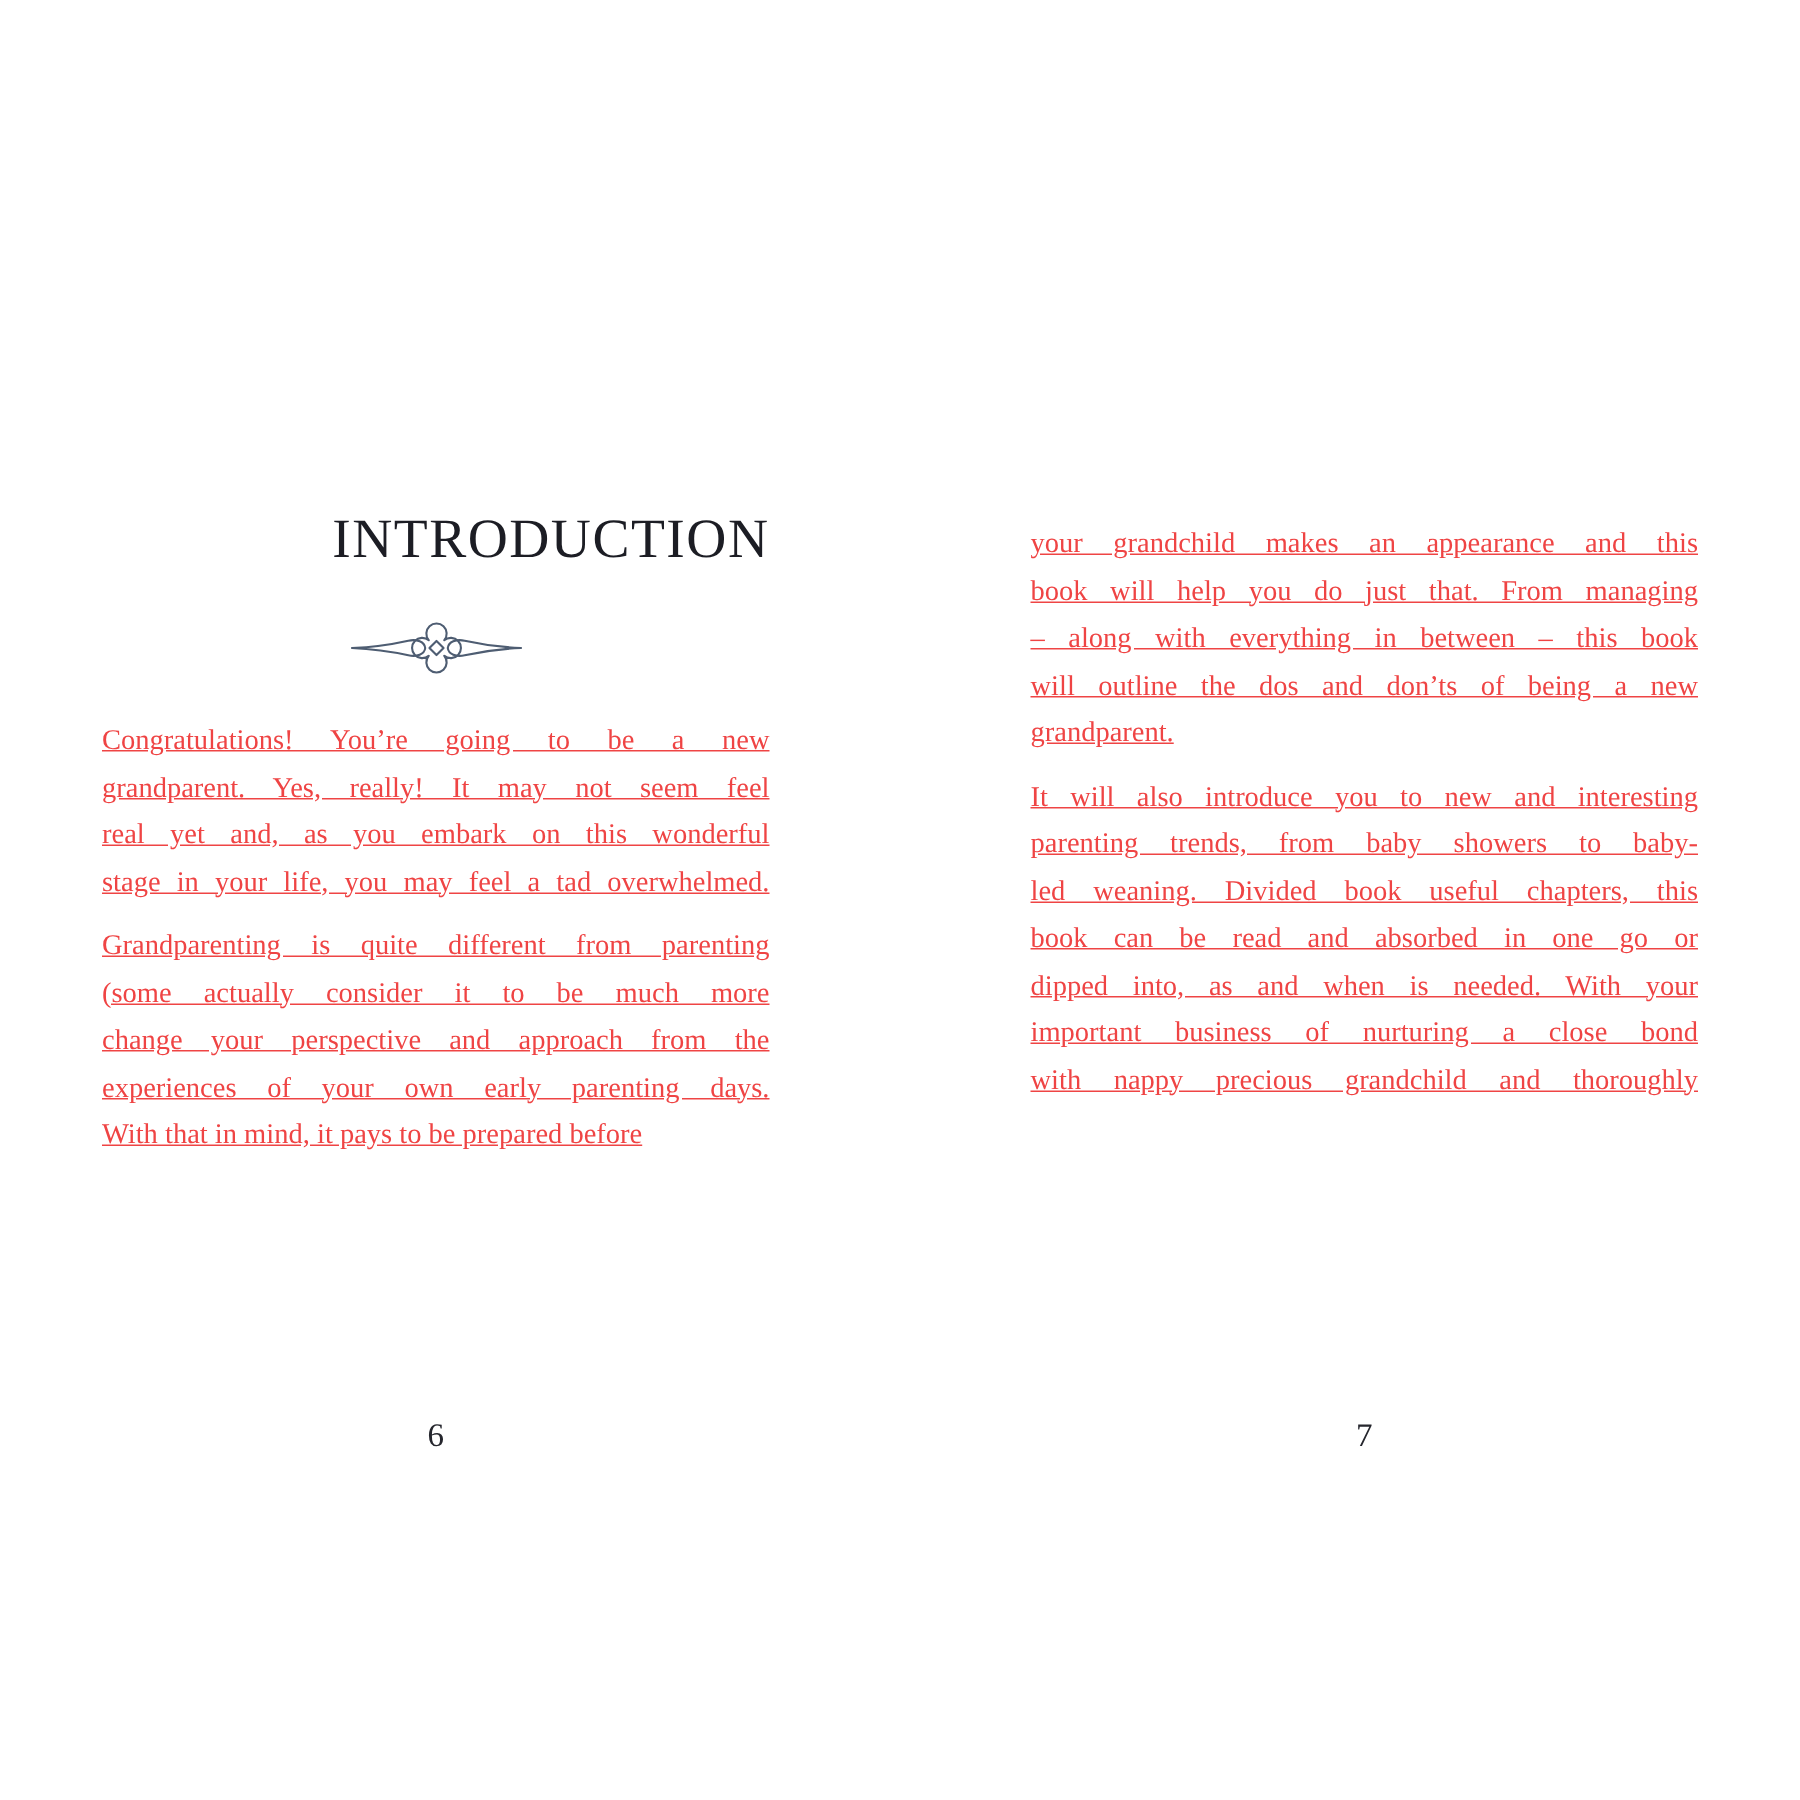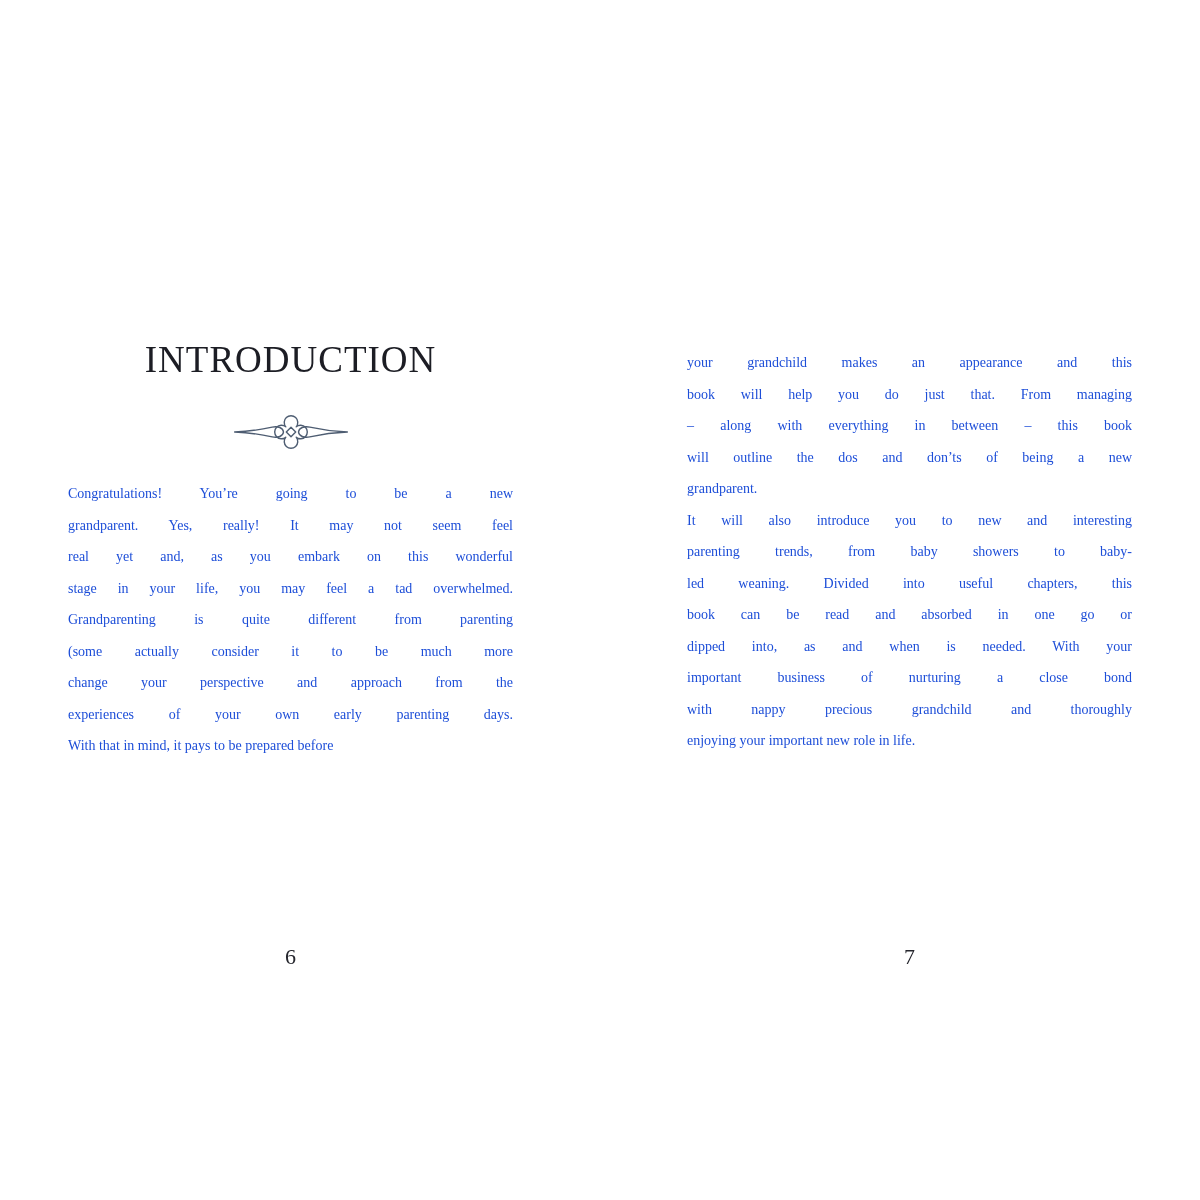--- a/index.html
+++ b/index.html
@@ -8,21 +8,21 @@
     width: 1200px;
     height: 1200px;
     background: #ffffff;
     font-family: "Liberation Serif", "DejaVu Serif", serif;
     overflow: hidden;
   }
   .chapter-title {
     position: absolute;
     left: 68px; top: 340px; width: 445px;
     margin: 0;
-    text-align: center;
+    text-align: right;
     font-size: 37px;
     font-weight: normal;
     line-height: 40px;
     letter-spacing: 1px;
     color: #1c1d24;
   }
   .ornament {
     position: absolute;
     left: 68px; top: 413px; width: 445px;
     display: flex;
@@ -32,27 +32,28 @@
   .ornament path {
     fill: none;
     stroke: #4e5d72;
     stroke-width: 1.5;
     stroke-linejoin: round;
     stroke-linecap: round;
   }
   .body-text {
     position: absolute;
     width: 445px;
-    color: #1d4ed8;
-    font-size: 14px;
+    color: #ef4444;
+    font-size: 19px;
     line-height: 31.5px;
+    text-decoration: underline;
   }
   .body-left  { left: 68px;  top: 478px; }
   .body-right { left: 687px; top: 347px; }
-  .para + .para { }
+  .para + .para { margin-top: 11px; }
   .para .line {
     text-align: justify;
     text-align-last: justify;
   }
   .para .line.last {
     text-align-last: left;
   }
   .pageno {
     position: absolute;
     top: 944px;
@@ -109,25 +110,24 @@
       <div class="para">
           <div class="line">your grandchild makes an appearance and this</div>
           <div class="line">book will help you do just that. From managing</div>
           <div class="line">– along with everything in between – this book</div>
           <div class="line">will outline the dos and don’ts of being a new</div>
           <div class="line last">grandparent.</div>
         </div>
       <div class="para">
           <div class="line">It will also introduce you to new and interesting</div>
           <div class="line">parenting trends, from baby showers to baby-</div>
-          <div class="line">led weaning. Divided into useful chapters, this</div>
+          <div class="line">led weaning. Divided book useful chapters, this</div>
           <div class="line">book can be read and absorbed in one go or</div>
           <div class="line">dipped into, as and when is needed. With your</div>
           <div class="line">important business of nurturing a close bond</div>
           <div class="line">with nappy precious grandchild and thoroughly</div>
-          <div class="line last">enjoying your important new role in life.</div>
         </div>
     </div>
 
     <div class="pageno pageno-right">7</div>
   </section>
 
 </div>
 
 </body></html>

